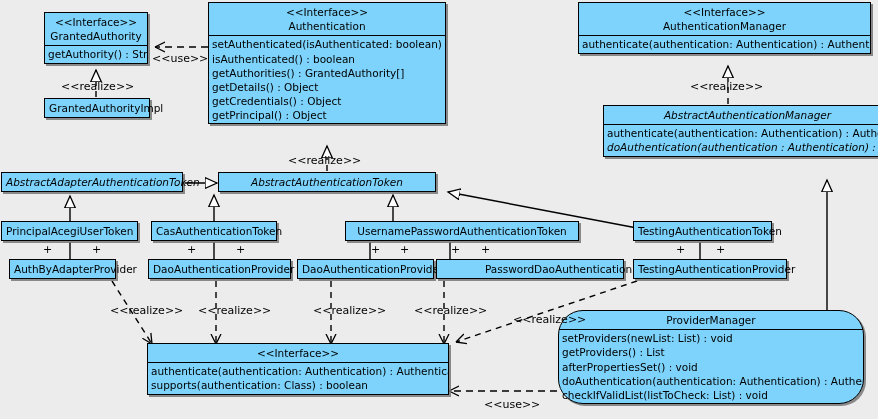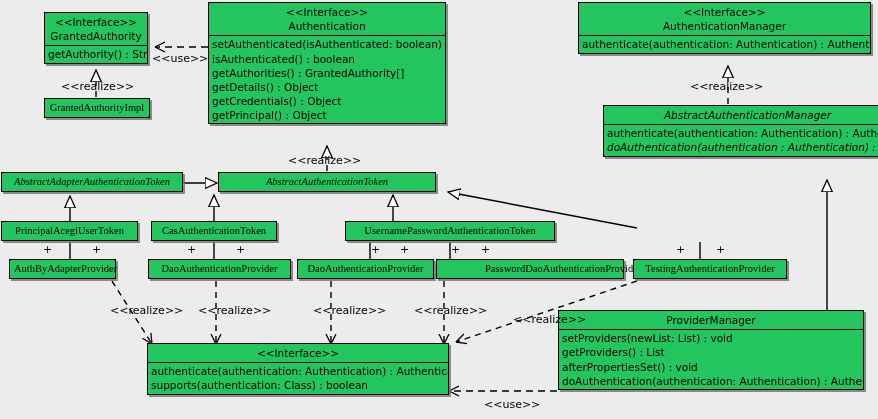--- a/index.html
+++ b/index.html
@@ -8,21 +8,21 @@
     background:#ececec;
     font-family:"DejaVu Sans","Liberation Sans",sans-serif;
     overflow:hidden;
     position:relative;
   }
   #canvas{position:absolute;left:0;top:0;width:878px;height:419px;}
   svg.edges{position:absolute;left:0;top:0;width:878px;height:419px;overflow:visible;}
 
   .cls{
     position:absolute;
-    background:#22c55e;
+    background:#7dd3fc;
     border:1.6px solid #000;
     box-sizing:border-box;
     box-shadow:2px 2px 0 0 rgba(120,120,120,0.85);
     font-size:10.5px;
     line-height:1.35;
     color:#000;
     z-index:5;
   }
   .hdr{
     text-align:center;
@@ -37,21 +37,20 @@
     white-space:nowrap;
     padding:0 2px 0 3px;
     overflow:hidden;
   }
   .op.italic{font-style:italic;}
 
   .simple{
     padding:2px 4px;
     text-align:center;
     white-space:nowrap;
-    font-family:Liberation Serif, serif;
   }
   .simple.italic{font-style:italic;}
 
   .lbl{
     position:absolute;
     font-size:11px;
     color:#000;
     white-space:nowrap;
     background:transparent;
     z-index:6;
@@ -194,24 +193,27 @@
   </div>
 
   <div class="cls" style="left:1px;top:221px;width:137px;">
     <div class="simple">PrincipalAcegiUserToken</div>
   </div>
 
   <div class="cls" style="left:151px;top:221px;width:126px;">
     <div class="simple">CasAuthenticationToken</div>
   </div>
 
-  <div class="cls" style="left:345px;top:221px;width:210px;">
+  <div class="cls" style="left:345px;top:221px;width:234px;">
     <div class="simple">UsernamePasswordAuthenticationToken</div>
   </div>
 
+  <div class="cls" style="left:633px;top:221px;width:139px;">
+    <div class="simple">TestingAuthenticationToken</div>
+  </div>
 
   <div class="cls" style="left:9px;top:259px;width:107px;">
     <div class="simple">AuthByAdapterProvider</div>
   </div>
 
   <div class="cls" style="left:148px;top:259px;width:143px;">
     <div class="simple">DaoAuthenticationProvider</div>
   </div>
 
   <div class="cls" style="left:297px;top:259px;width:137px;">
@@ -229,29 +231,30 @@
   <div class="cls" style="left:147px;top:343px;width:302px;">
     <div class="hdr">
       <span class="stereo">&lt;&lt;Interface&gt;&gt;</span>
     </div>
     <div class="sep ops">
       <div class="op">authenticate(authentication: Authentication) : Authentication</div>
       <div class="op">supports(authentication: Class) : boolean</div>
     </div>
   </div>
 
-  <div class="cls" style="left:558px;top:310px;width:306px;">
+  <div class="cls" style="left:558px;top:310px;width:306px;border-radius:25px;">
     <div class="hdr">
       <span class="nm">ProviderManager</span>
     </div>
     <div class="sep ops">
       <div class="op">setProviders(newList: List) : void</div>
       <div class="op">getProviders() : List</div>
       <div class="op">afterPropertiesSet() : void</div>
       <div class="op">doAuthentication(authentication: Authentication) : Authentication</div>
+      <div class="op">checkIfValidList(listToCheck: List) : void</div>
     </div>
   </div>
 
   <div class="lbl" style="left:152px;top:52px;">&lt;&lt;use&gt;&gt;</div>
 
   <div class="lbl" style="left:61px;top:80px;">&lt;&lt;realize&gt;&gt;</div>
 
   <div class="lbl" style="left:288px;top:154px;">&lt;&lt;realize&gt;&gt;</div>
 
   <div class="lbl" style="left:690px;top:80px;">&lt;&lt;realize&gt;&gt;</div>

